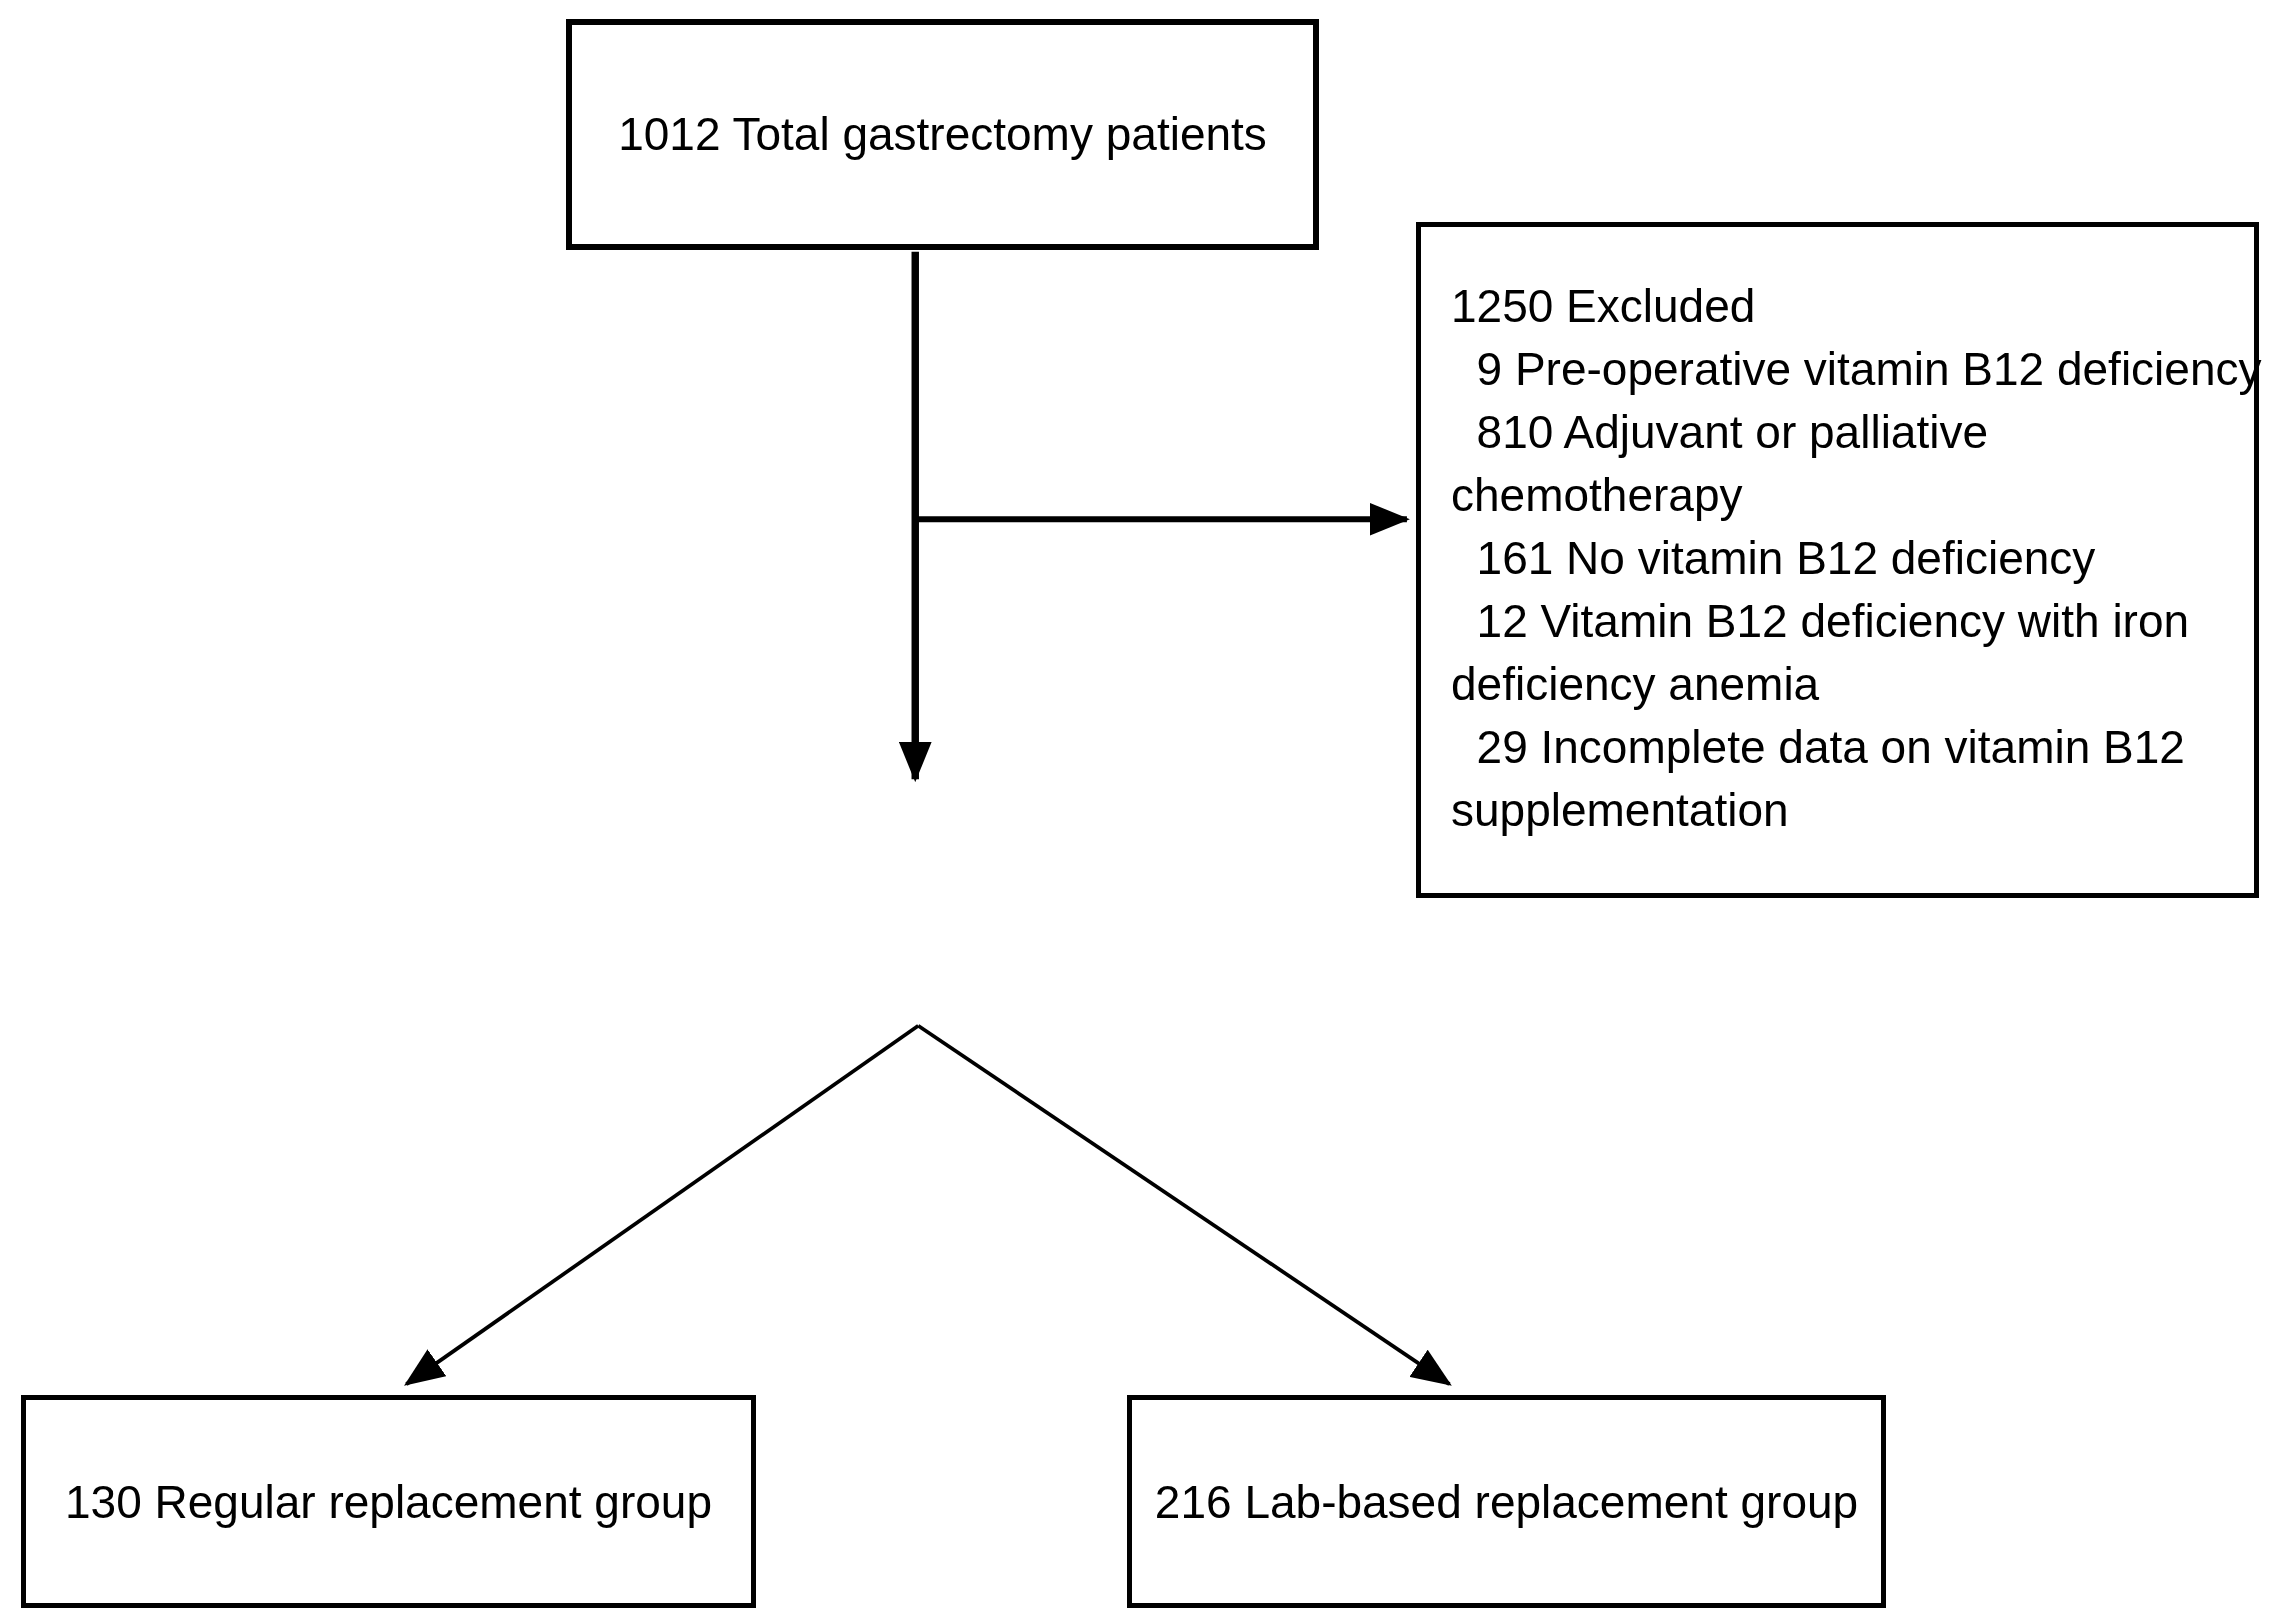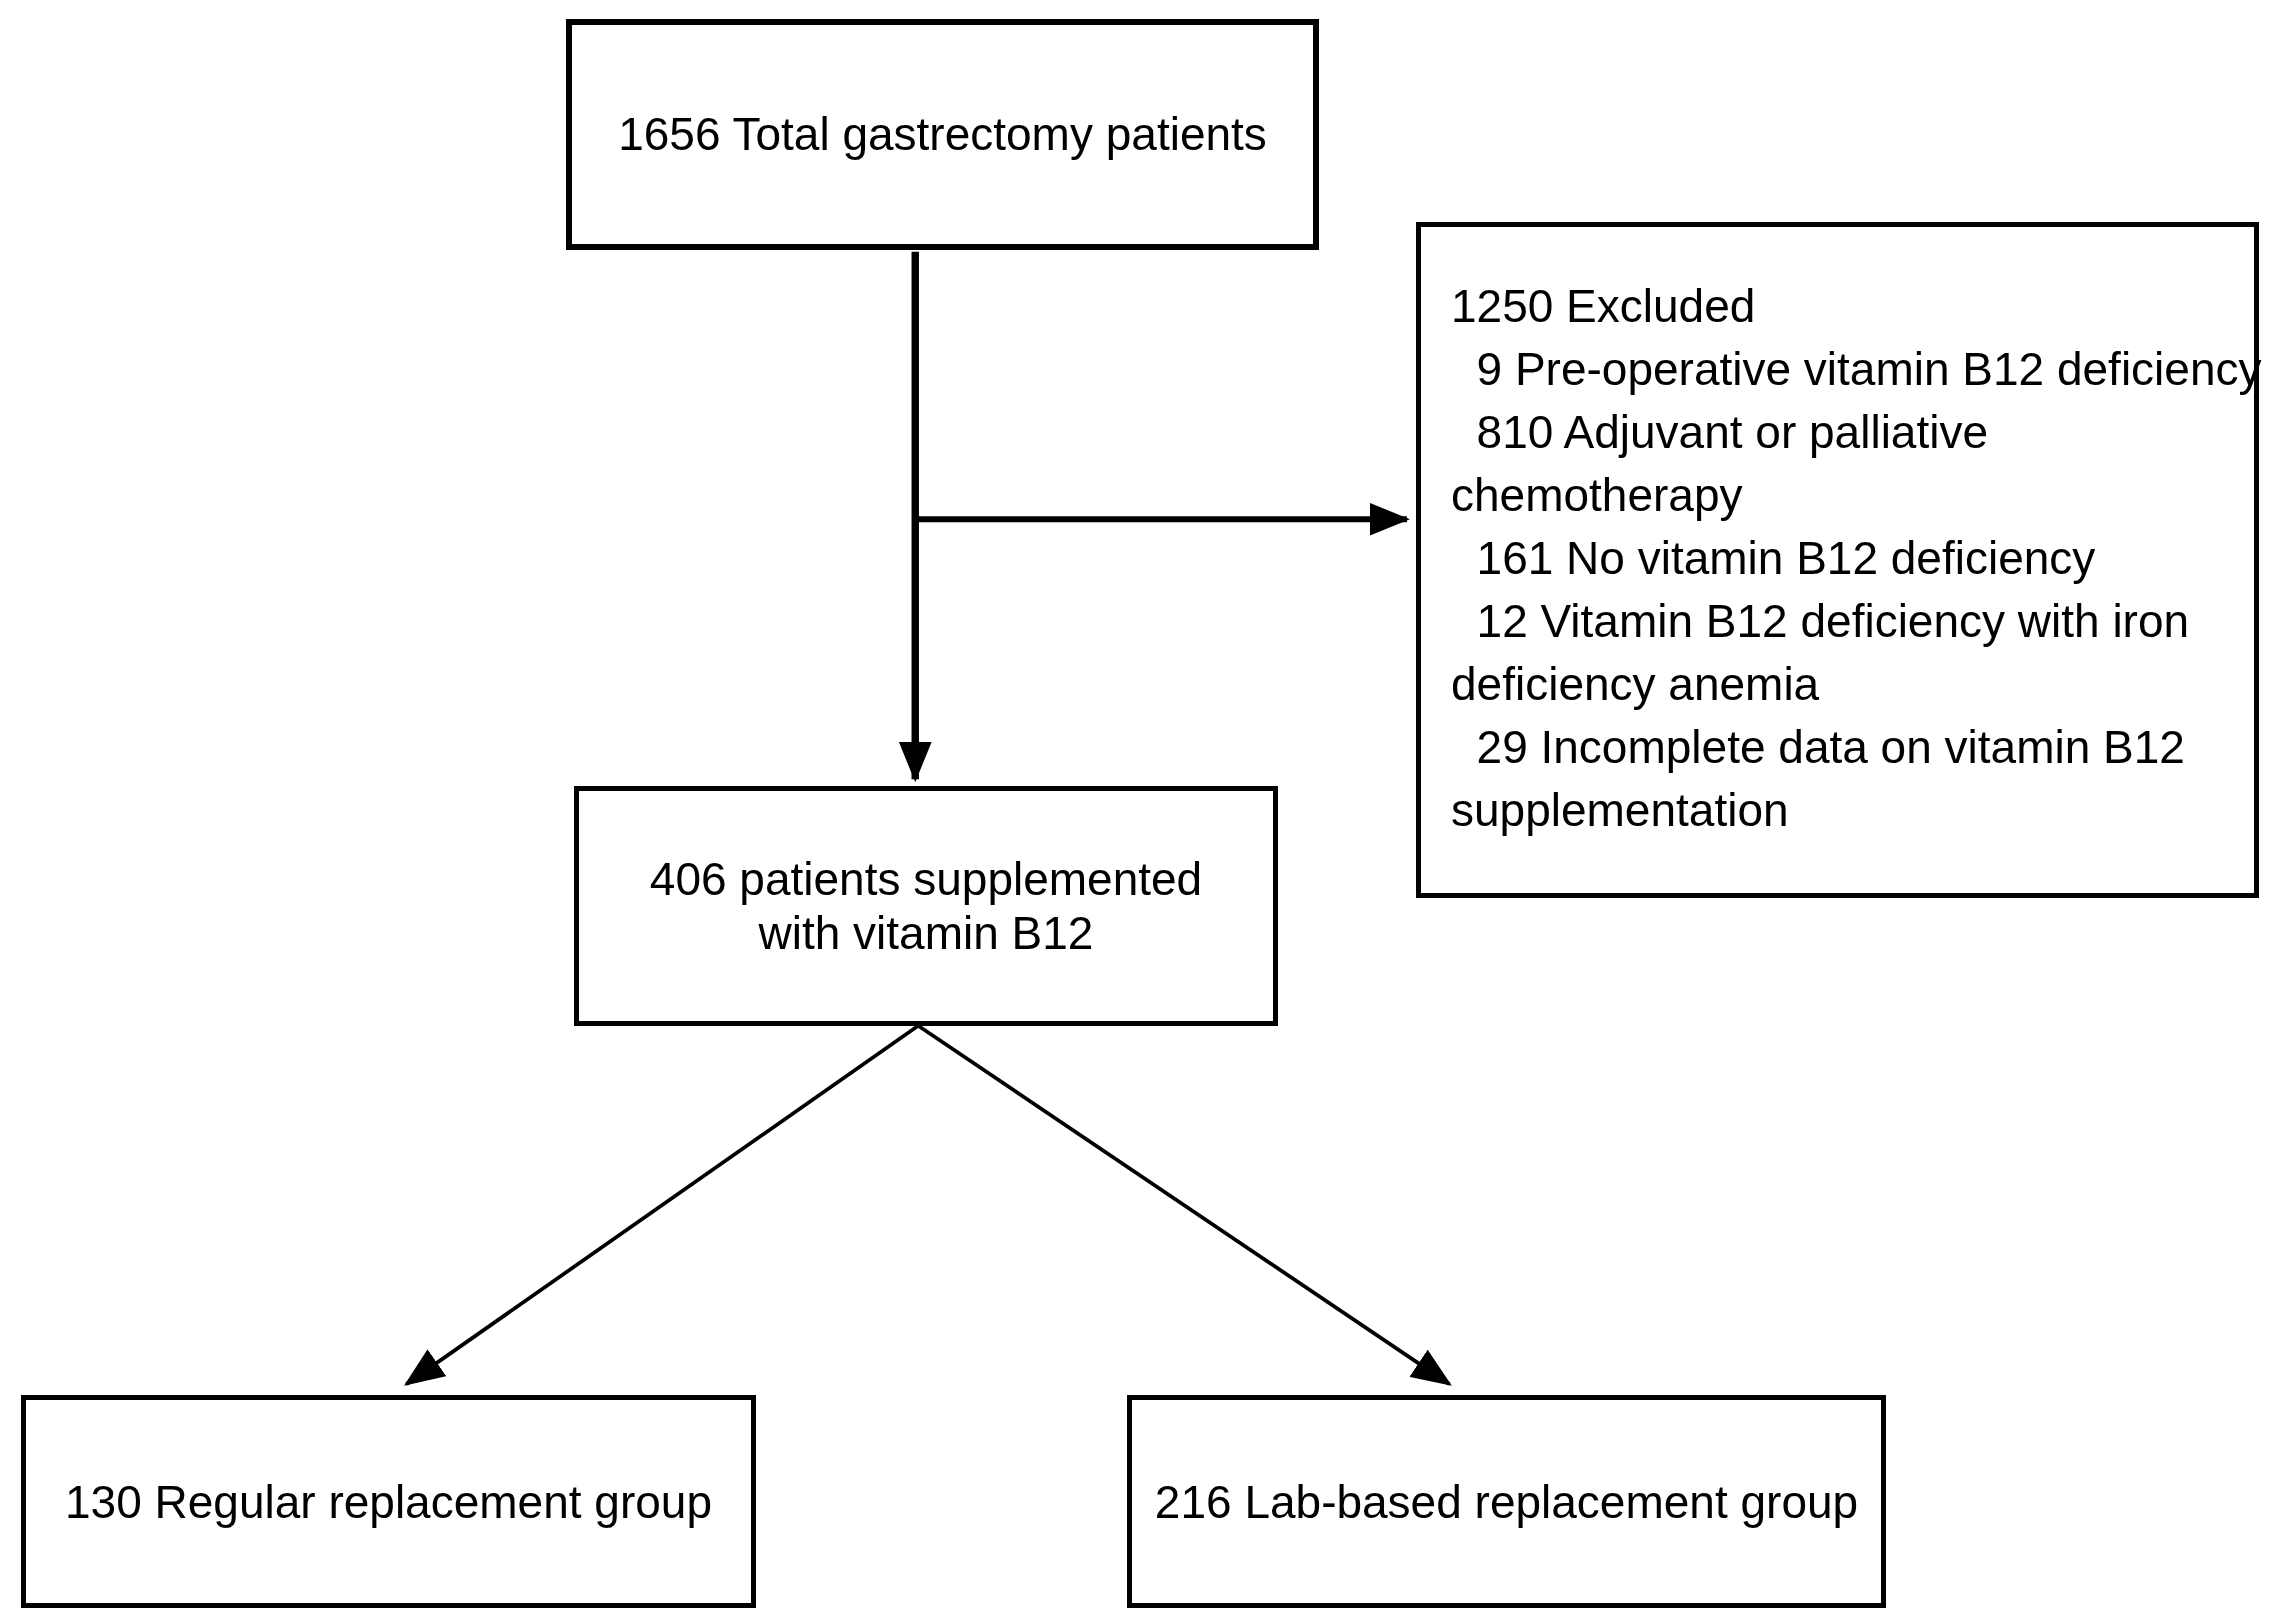--- a/index.html
+++ b/index.html
@@ -66,39 +66,35 @@
     <line x1="1228" y1="338" x2="1228" y2="1046" stroke="#000000" stroke-width="10" marker-end="url(#arrowhead)"></line>
 
     <line x1="1228" y1="697" x2="1888" y2="697" stroke="#000000" stroke-width="8" marker-end="url(#arrowhead)"></line>
 
     <line x1="1232" y1="1377" x2="545" y2="1858" stroke="#000000" stroke-width="5" marker-end="url(#arrowhead)"></line>
 
     <line x1="1232" y1="1377" x2="1945" y2="1858" stroke="#000000" stroke-width="5" marker-end="url(#arrowhead)"></line>
   </svg>
 
   <div class="box flexcenter top-box">
-    <div class="box-text">1656 Total gastrectomy patients</div>
+    <div class="box-text">1012 Total gastrectomy patients</div>
   </div>
 
   <div class="box excluded-box">
     <div class="excluded-line">1250 Excluded</div>
     <div class="excluded-line">  9 Pre-operative vitamin B12 deficiency</div>
     <div class="excluded-line">  810 Adjuvant or palliative</div>
     <div class="excluded-line">chemotherapy</div>
     <div class="excluded-line">  161 No vitamin B12 deficiency</div>
     <div class="excluded-line">  12 Vitamin B12 deficiency with iron</div>
     <div class="excluded-line">deficiency anemia</div>
     <div class="excluded-line">  29 Incomplete data on vitamin B12</div>
     <div class="excluded-line">supplementation</div>
   </div>
 
-  <div class="box flexcenter middle-box">
-    <div class="box-text multiline">406 patients supplemented
-with vitamin B12</div>
-  </div>
 
   <div class="box flexcenter bleft-box">
     <div class="box-text">130 Regular replacement group</div>
   </div>
 
   <div class="box flexcenter bright-box">
     <div class="box-text">216 Lab-based replacement group</div>
   </div>
 
 </div>

